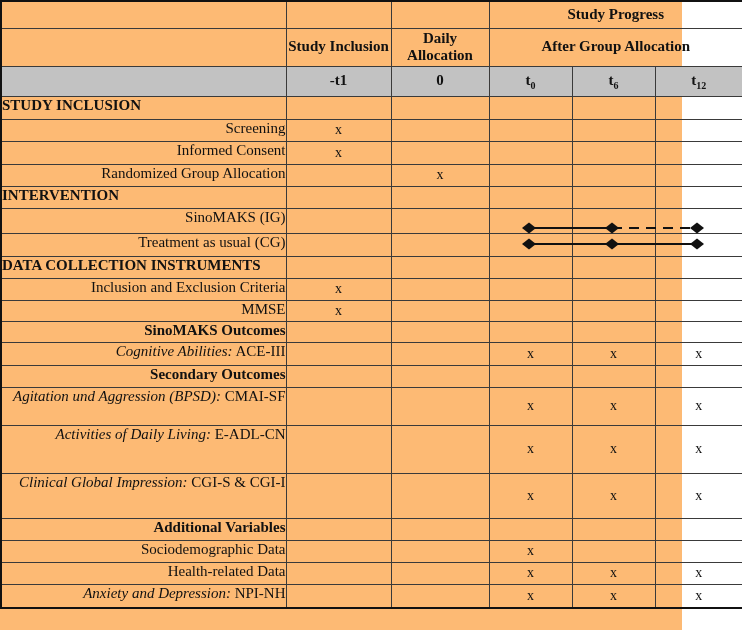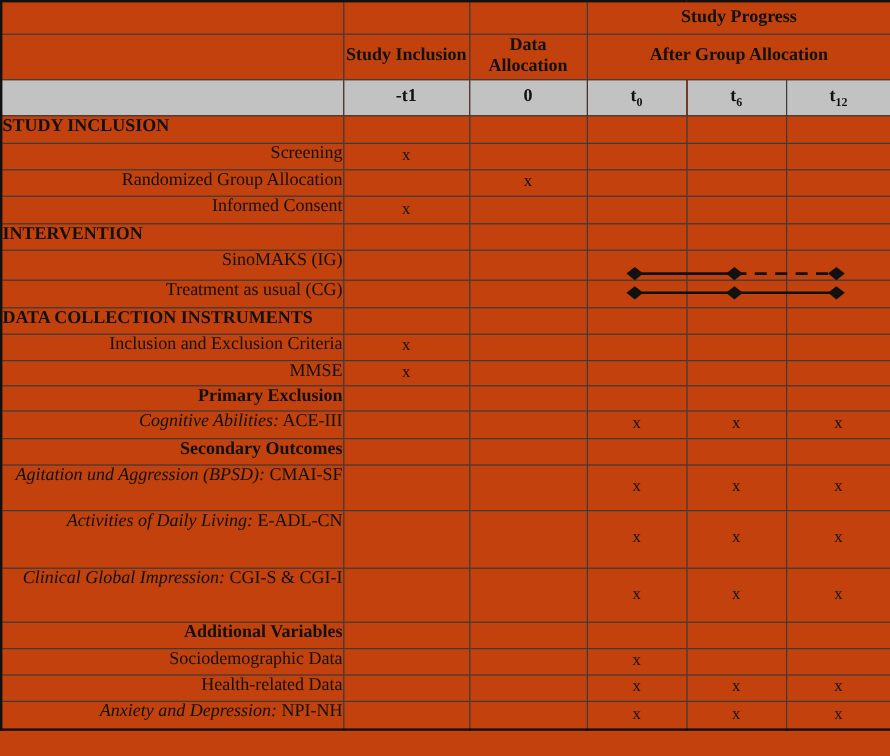--- a/index.html
+++ b/index.html
@@ -1,19 +1,19 @@
 <!DOCTYPE html>
 <html><head>
 <meta charset="utf-8">
 <style>
   html,body{margin:0;padding:0;background:#ffffff;}
   .figure-wrap{
     position:relative;
-    width:742px;height:630px;
-    background:#c2410c;
+    width:682px;height:630px;
+    background:#fdba74;
     font-family:"Liberation Serif","DejaVu Serif",serif;
     color:#111111;
     box-sizing:border-box;
   }
   table.schedule{
     border-collapse:collapse;
     table-layout:fixed;
     width:742px;
     border:2px solid #111111;
   }
@@ -90,21 +90,21 @@
     <thead>
       <tr style="height:27px">
         <td></td>
         <td></td>
         <td></td>
         <th colspan="3">Study Progress</th>
       </tr>
       <tr style="height:38px">
         <td></td>
         <th>Study Inclusion</th>
-        <th>Data Allocation</th>
+        <th>Daily Allocation</th>
         <th colspan="3">After Group Allocation</th>
       </tr>
       <tr class="band" style="height:30px">
         <td></td>
         <th><span>-t1</span><sub class="tp-sub"></sub></th>
         <th><span>0</span><sub class="tp-sub"></sub></th>
         <th><span>t</span><sub class="tp-sub">0</sub></th>
         <th><span>t</span><sub class="tp-sub">6</sub></th>
         <th><span>t</span><sub class="tp-sub">12</sub></th>
       </tr>
@@ -119,32 +119,32 @@
           <td class="mark"></td>
         </tr>
         <tr style="height: 22px;">
           <td class="label item">Screening</td>
           <td class="mark">x</td>
           <td class="mark"></td>
           <td class="mark"></td>
           <td class="mark"></td>
           <td class="mark"></td>
         </tr>
+        <tr style="height: 23px;">
+          <td class="label item">Informed Consent</td>
+          <td class="mark">x</td>
+          <td class="mark"></td>
+          <td class="mark"></td>
+          <td class="mark"></td>
+          <td class="mark"></td>
+        </tr>
         <tr style="height: 22px;">
           <td class="label item">Randomized Group Allocation</td>
           <td class="mark"></td>
           <td class="mark">x</td>
-          <td class="mark"></td>
-          <td class="mark"></td>
-          <td class="mark"></td>
-        </tr>
-        <tr style="height: 23px;">
-          <td class="label item">Informed Consent</td>
-          <td class="mark">x</td>
-          <td class="mark"></td>
           <td class="mark"></td>
           <td class="mark"></td>
           <td class="mark"></td>
         </tr>
         <tr style="height: 22px; margin-left: 37px;">
           <td class="label section">INTERVENTION</td>
           <td class="mark"></td>
           <td class="mark"></td>
           <td class="mark"></td>
           <td class="mark"></td>
@@ -184,21 +184,21 @@
         </tr>
         <tr style="height: 21px;">
           <td class="label item">MMSE</td>
           <td class="mark">x</td>
           <td class="mark"></td>
           <td class="mark"></td>
           <td class="mark"></td>
           <td class="mark"></td>
         </tr>
         <tr style="height: 21px;">
-          <td class="label subsection">Primary Exclusion</td>
+          <td class="label subsection">SinoMAKS Outcomes</td>
           <td class="mark"></td>
           <td class="mark"></td>
           <td class="mark"></td>
           <td class="mark"></td>
           <td class="mark"></td>
         </tr>
         <tr style="height: 23px;">
           <td class="label item"><em>Cognitive Abilities:</em> ACE-III</td>
           <td class="mark"></td>
           <td class="mark"></td>

